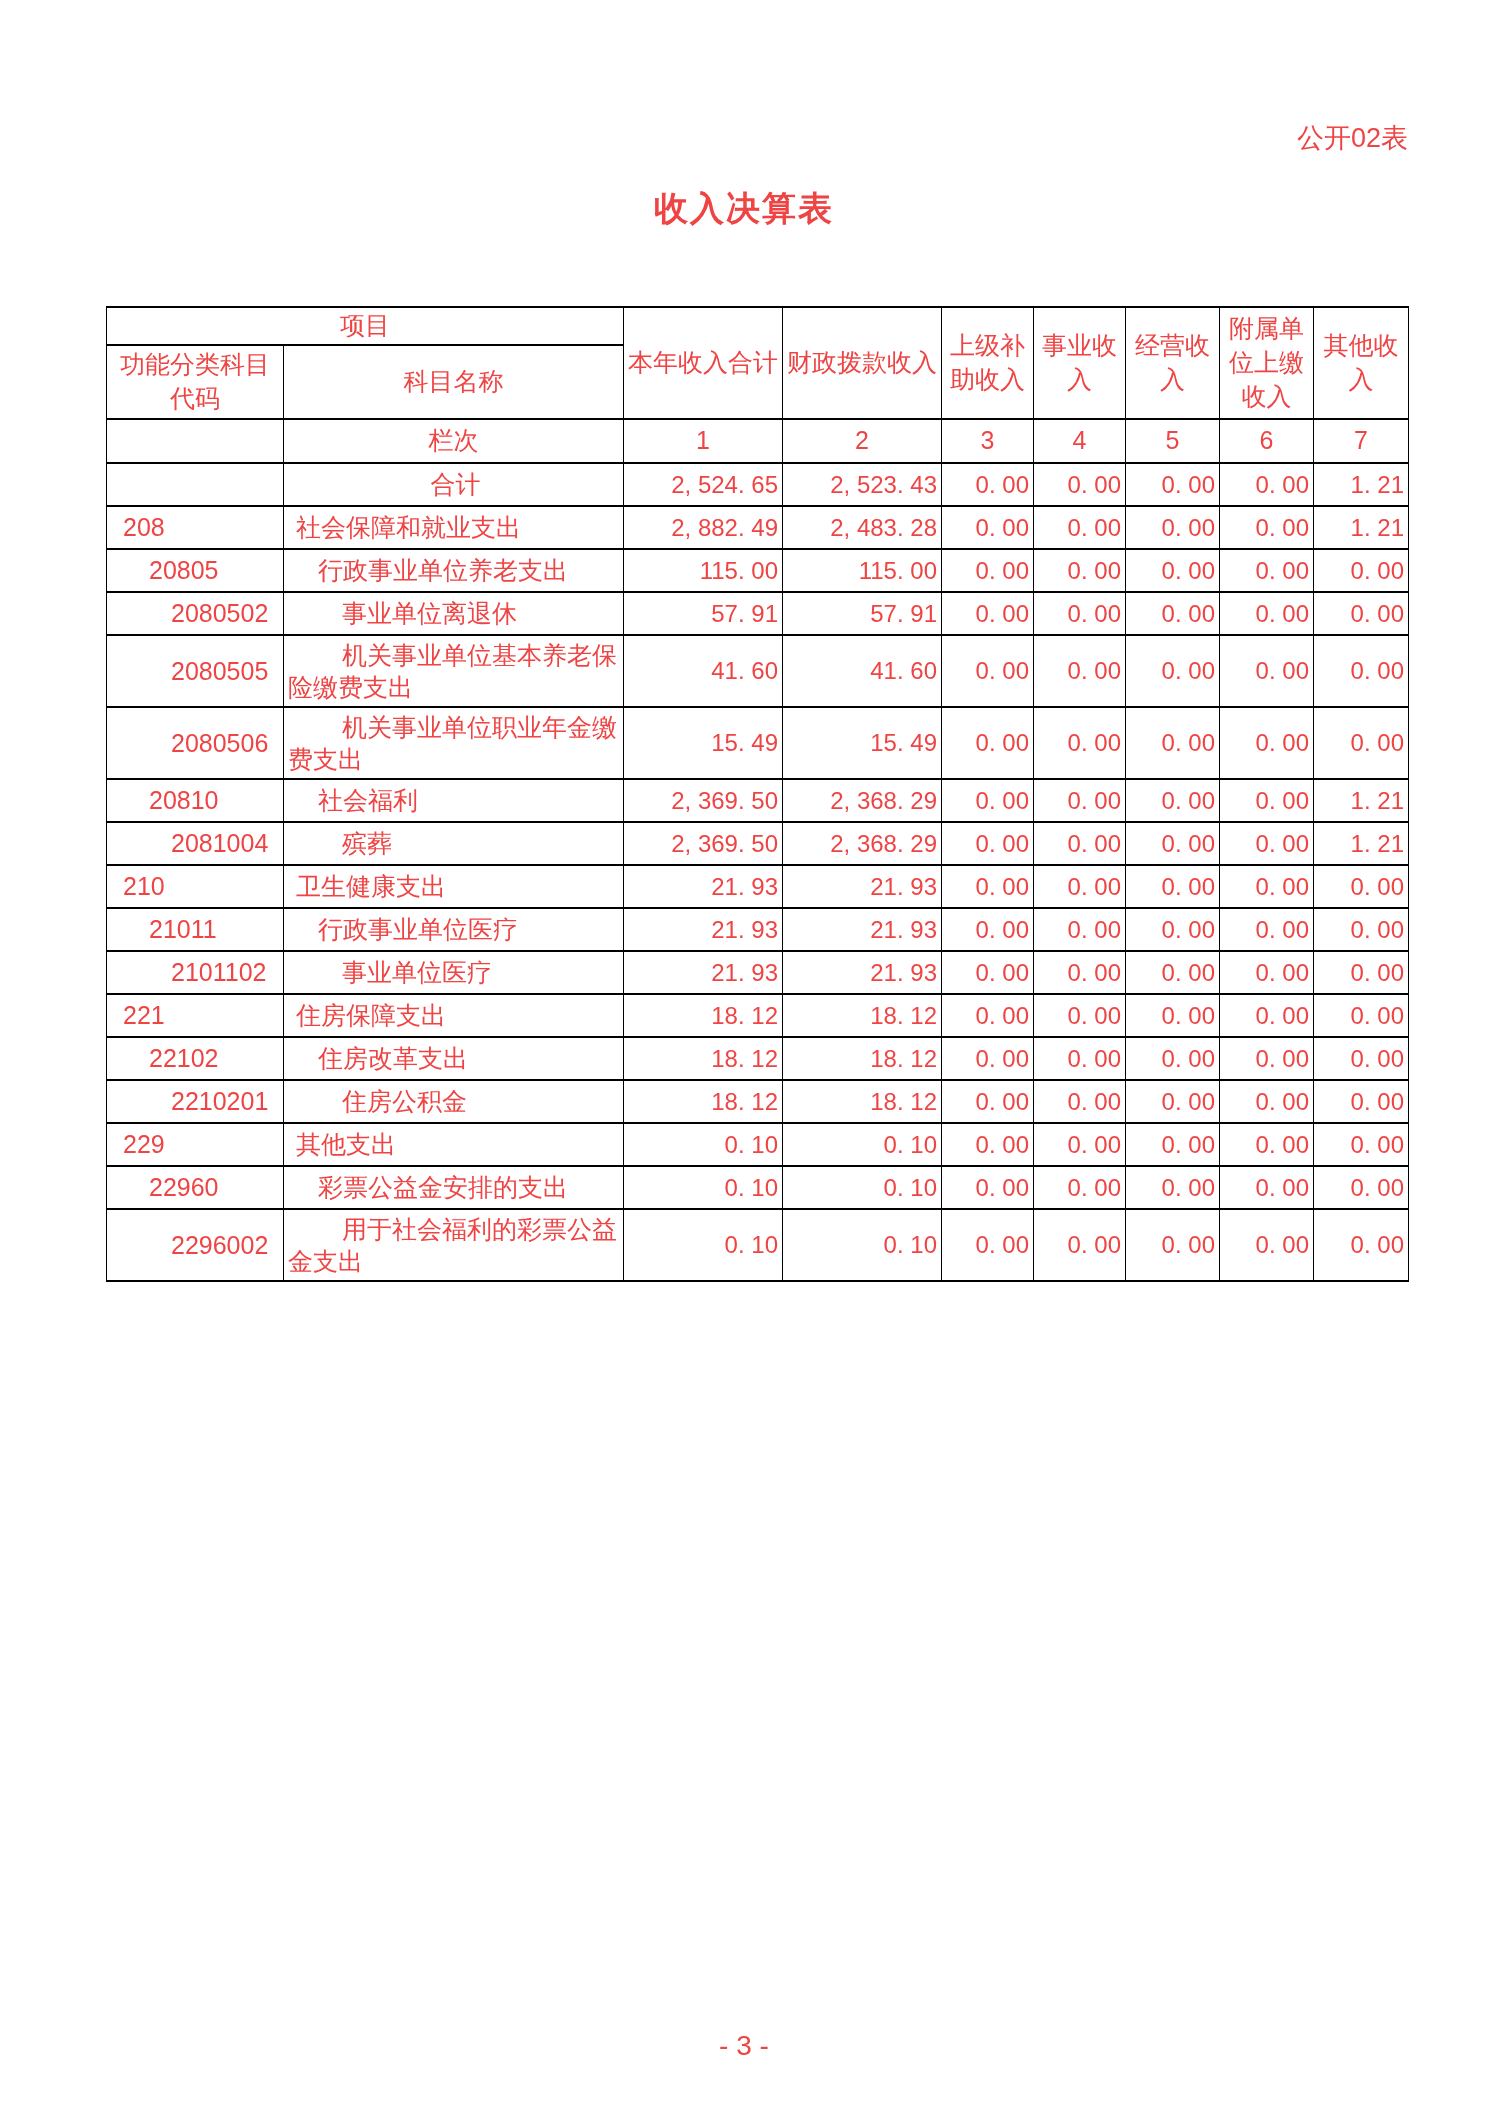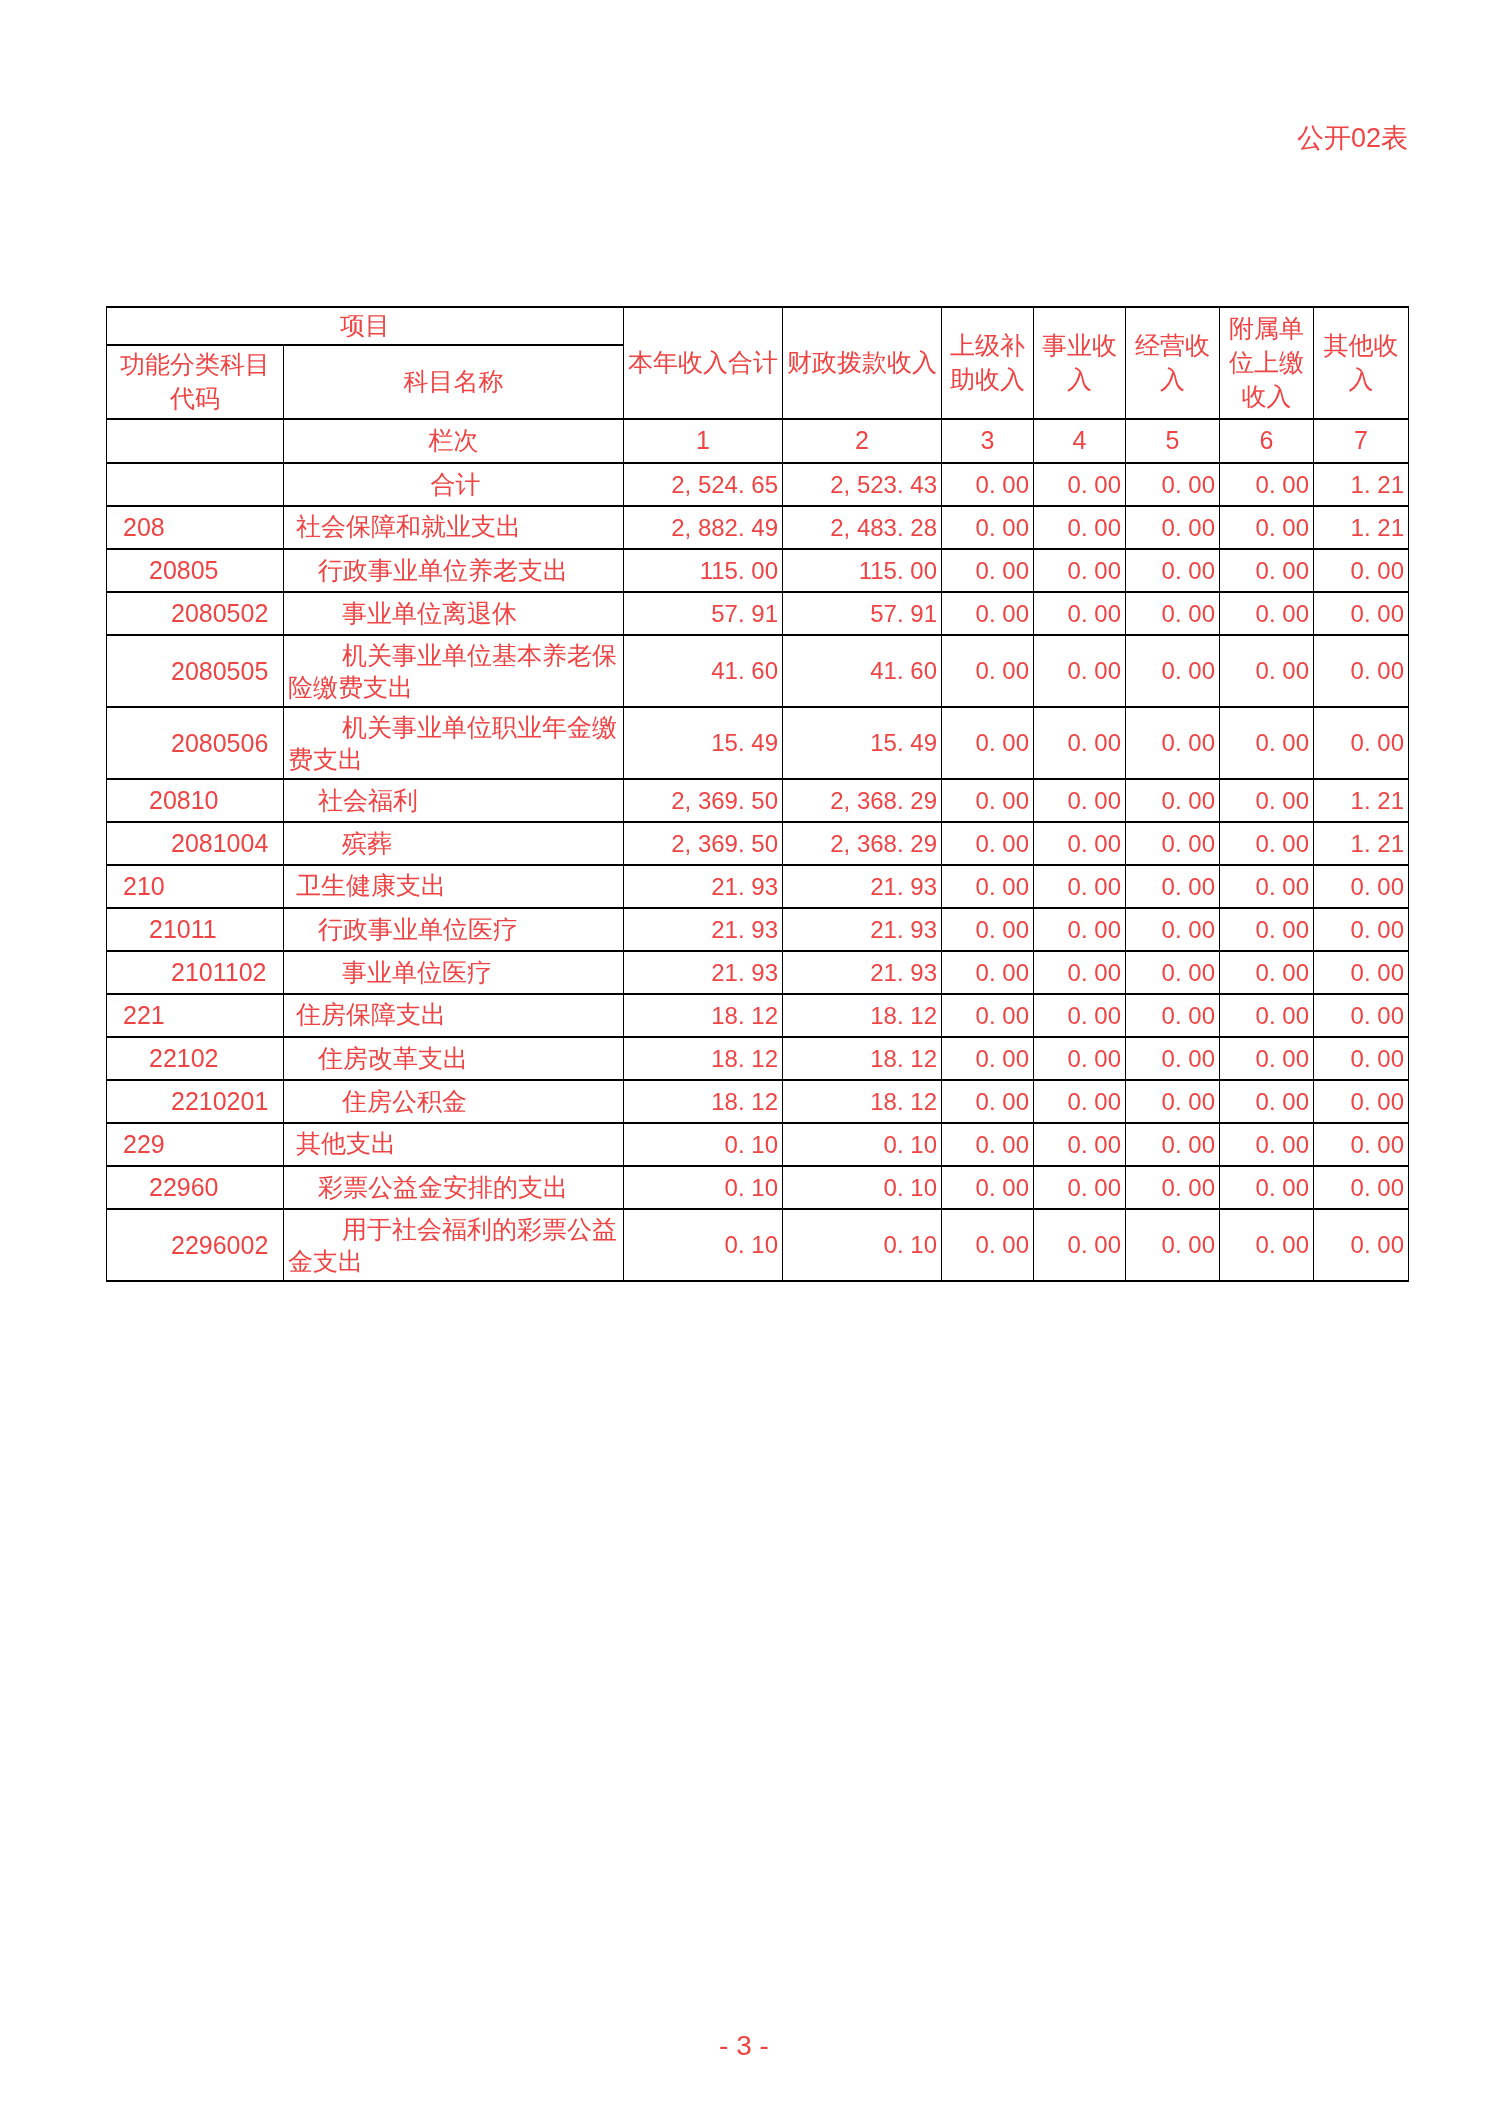--- a/index.html
+++ b/index.html
@@ -78,21 +78,21 @@
     line-height: 1.3;
   }
   td.num {
     font-size: 24px;
     text-align: right;
     padding-right: 4px;
   }
   tr.lvl1 td.code { padding-left: 16px; }
   tr.lvl2 td.code { padding-left: 42px; border-radius: 10px; }
   tr.lvl3 td.code { padding-left: 64px; }
-  tr.lvl1 td.name { text-indent: 8px; font-family: Liberation Serif, serif; }
+  tr.lvl1 td.name { text-indent: 8px; }
   tr.lvl2 td.name { text-indent: 30px; }
   tr.lvl3 td.name { text-indent: 54px; }
   tr.total td.name { text-align: center; text-indent: 0; }
   .note {
     position: absolute;
     top: 1288px;
     left: 84px;
     font-size: 24px;
   }
   .page-number {
@@ -104,20 +104,21 @@
     font-size: 28px;
   }
 </style>
 </head>
 <body>
 
 <div class="page">
 
   <div class="doc-label">公开02表</div>
 
+  <h1 class="title">收入决算表</h1>
 
 
   <table class="income">
     <colgroup>
       <col style="width:177px">
       <col style="width:340px">
       <col style="width:159px">
       <col style="width:159px">
       <col style="width:92px">
       <col style="width:92px">

